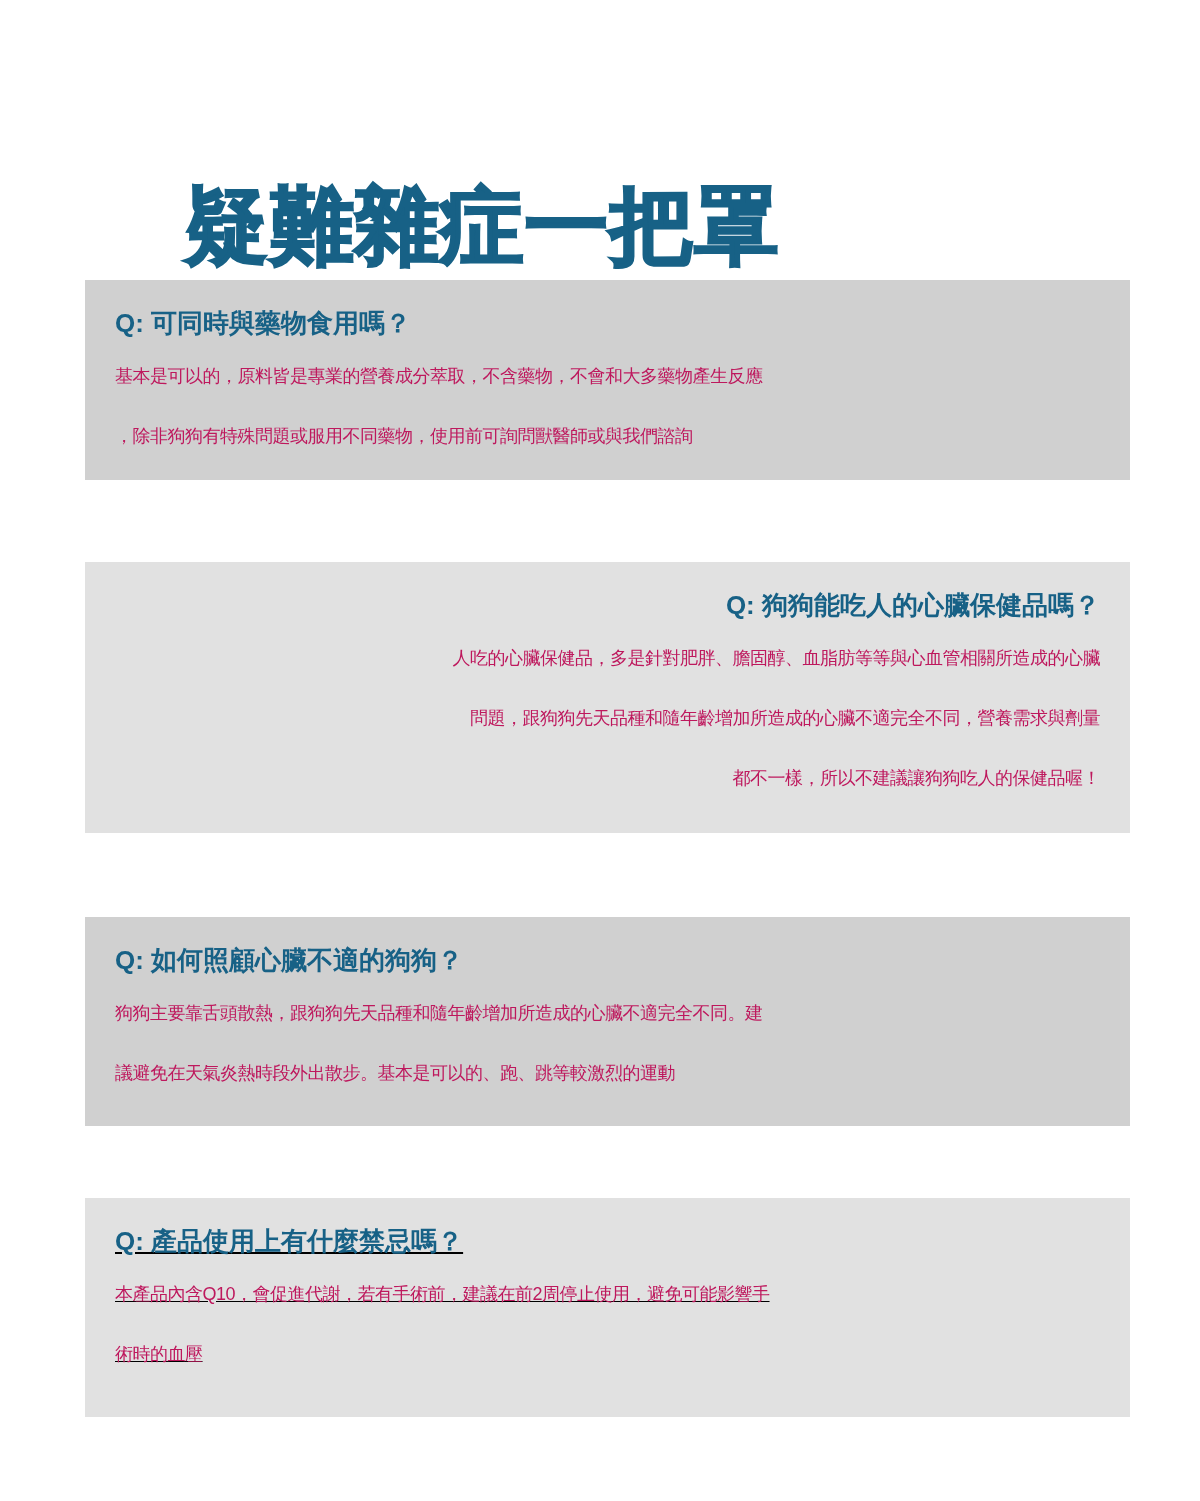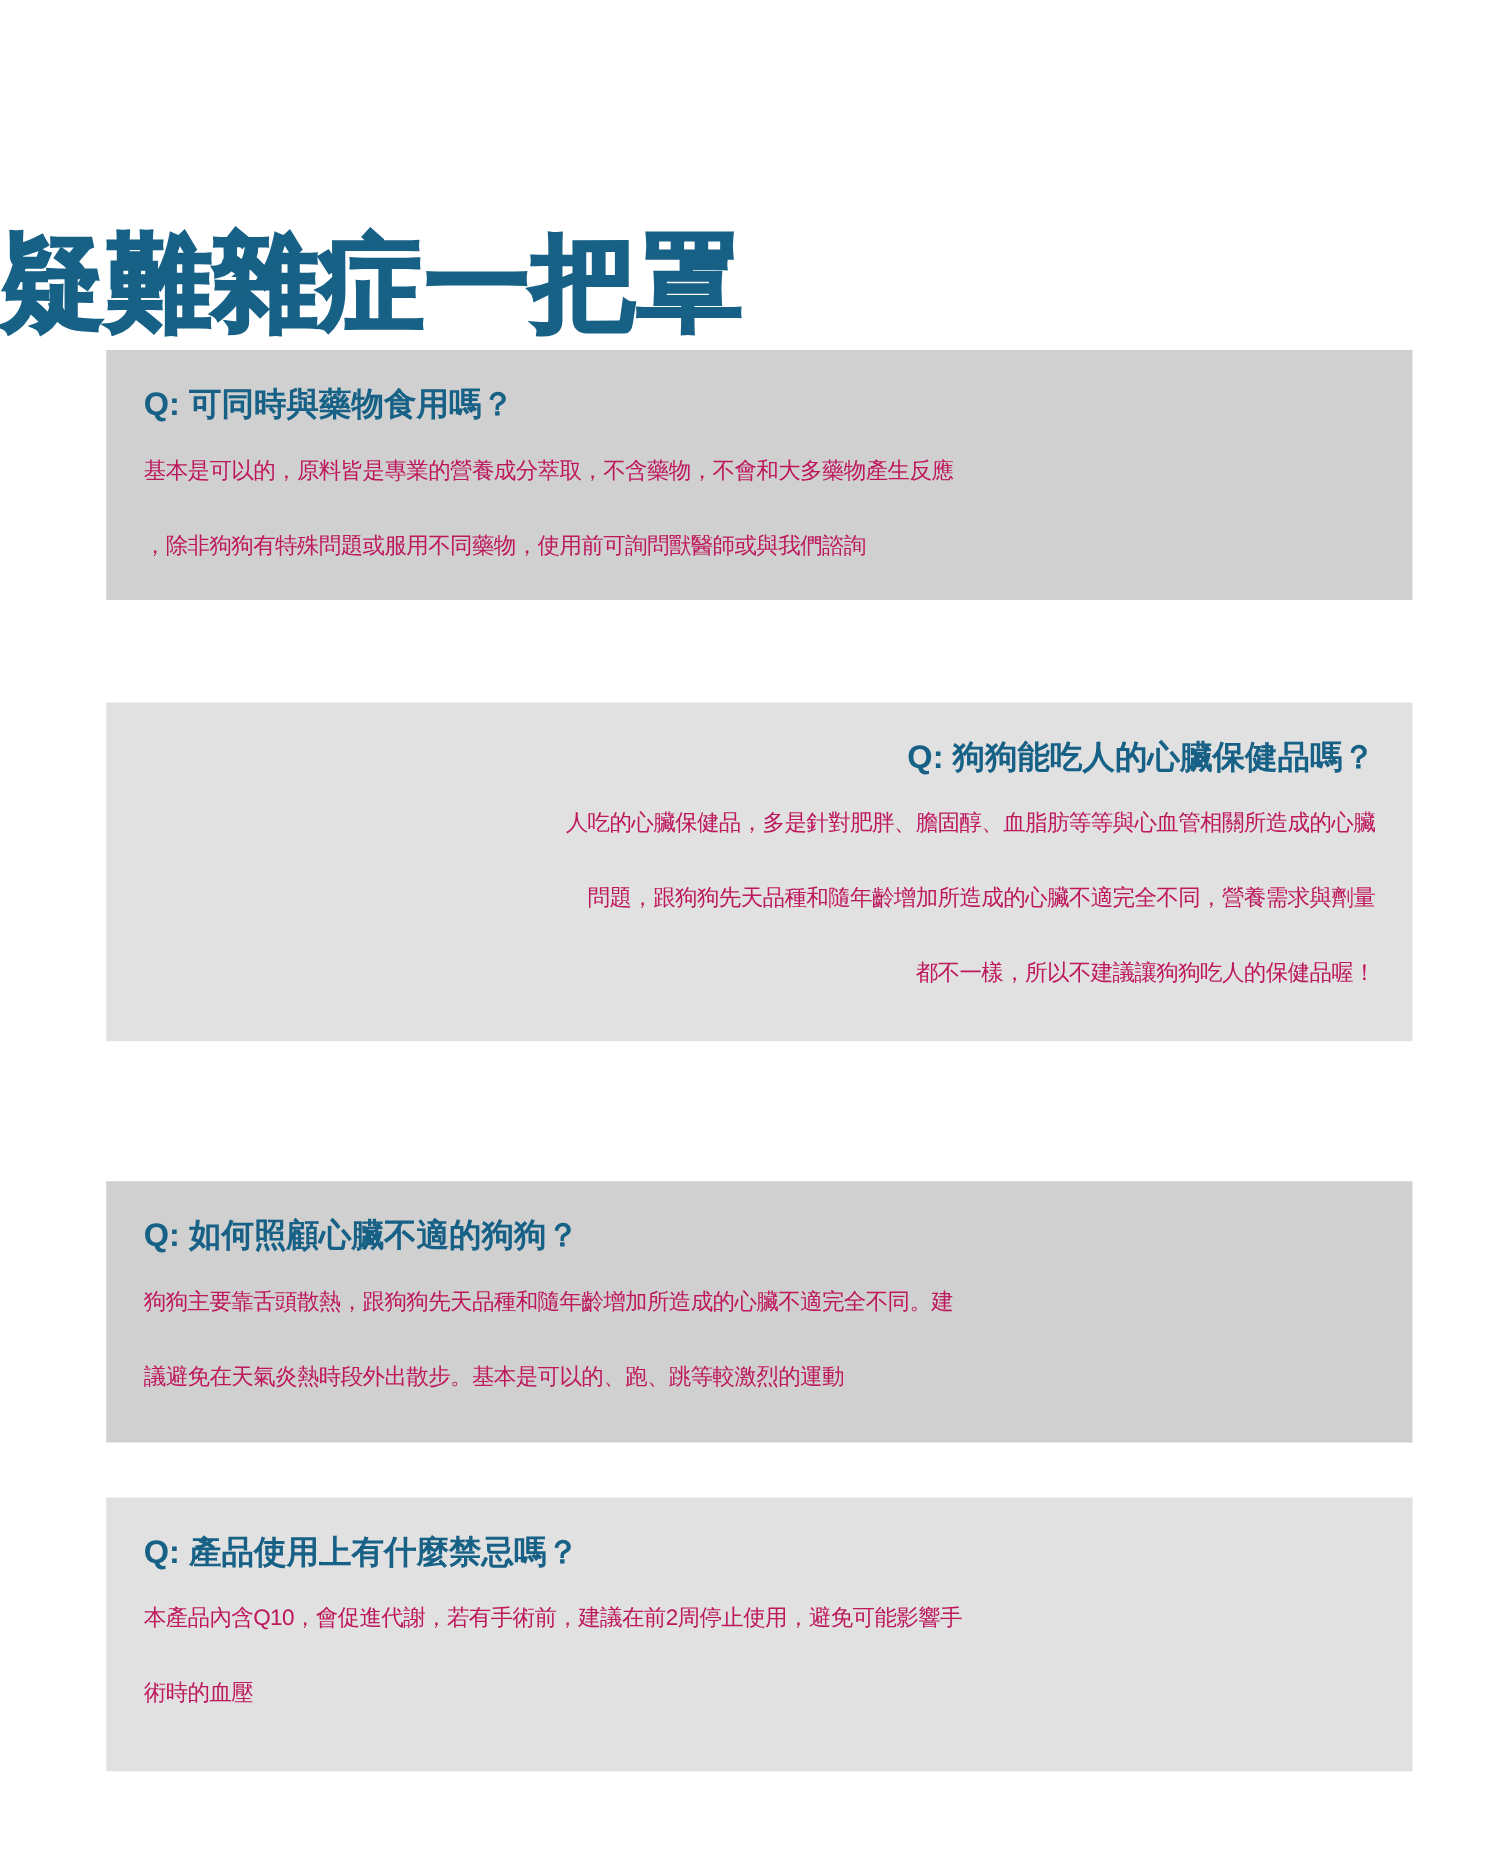--- a/index.html
+++ b/index.html
@@ -13,41 +13,41 @@
     width: 1200px;
     height: 1501px;
     background: #ffffff;
     overflow: hidden;
   }
   .page-title {
     position: absolute;
     top: 118px;
     left: 0;
     width: 964px;
-    text-align: left;
+    text-align: center;
     font-size: 84px;
     line-height: 1.25;
     font-weight: 900;
     color: #176186;
     -webkit-text-stroke: 2.5px #176186;
     letter-spacing: 1px;
   }
   .faq-box {
     position: absolute;
     left: 85px;
     width: 1045px;
     box-sizing: border-box;
     padding: 22px 30px 0 30px;
   }
   .faq-box.shade-a { background: #d0d0d0; }
   .faq-box.shade-b { background: #e1e1e1; }
   .box-1 { top: 280px;  height: 200px; }
   .box-2 { top: 562px;  height: 271px; text-align: right; }
-  .box-3 { top: 917px;  height: 209px; margin-top: 28px; }
-  .box-4 { top: 1198px; height: 219px; }
+  .box-3 { top: 917px;  height: 209px; }
+  .box-4 { top: 1198px; height: 219px; text-decoration: underline; }
   .question {
     font-size: 26px;
     font-weight: bold;
     color: #176186;
     line-height: 42px;
     margin: 0 0 2px 0;
     white-space: nowrap;
   }
   .answer { margin: 0; }
   .answer-line {

